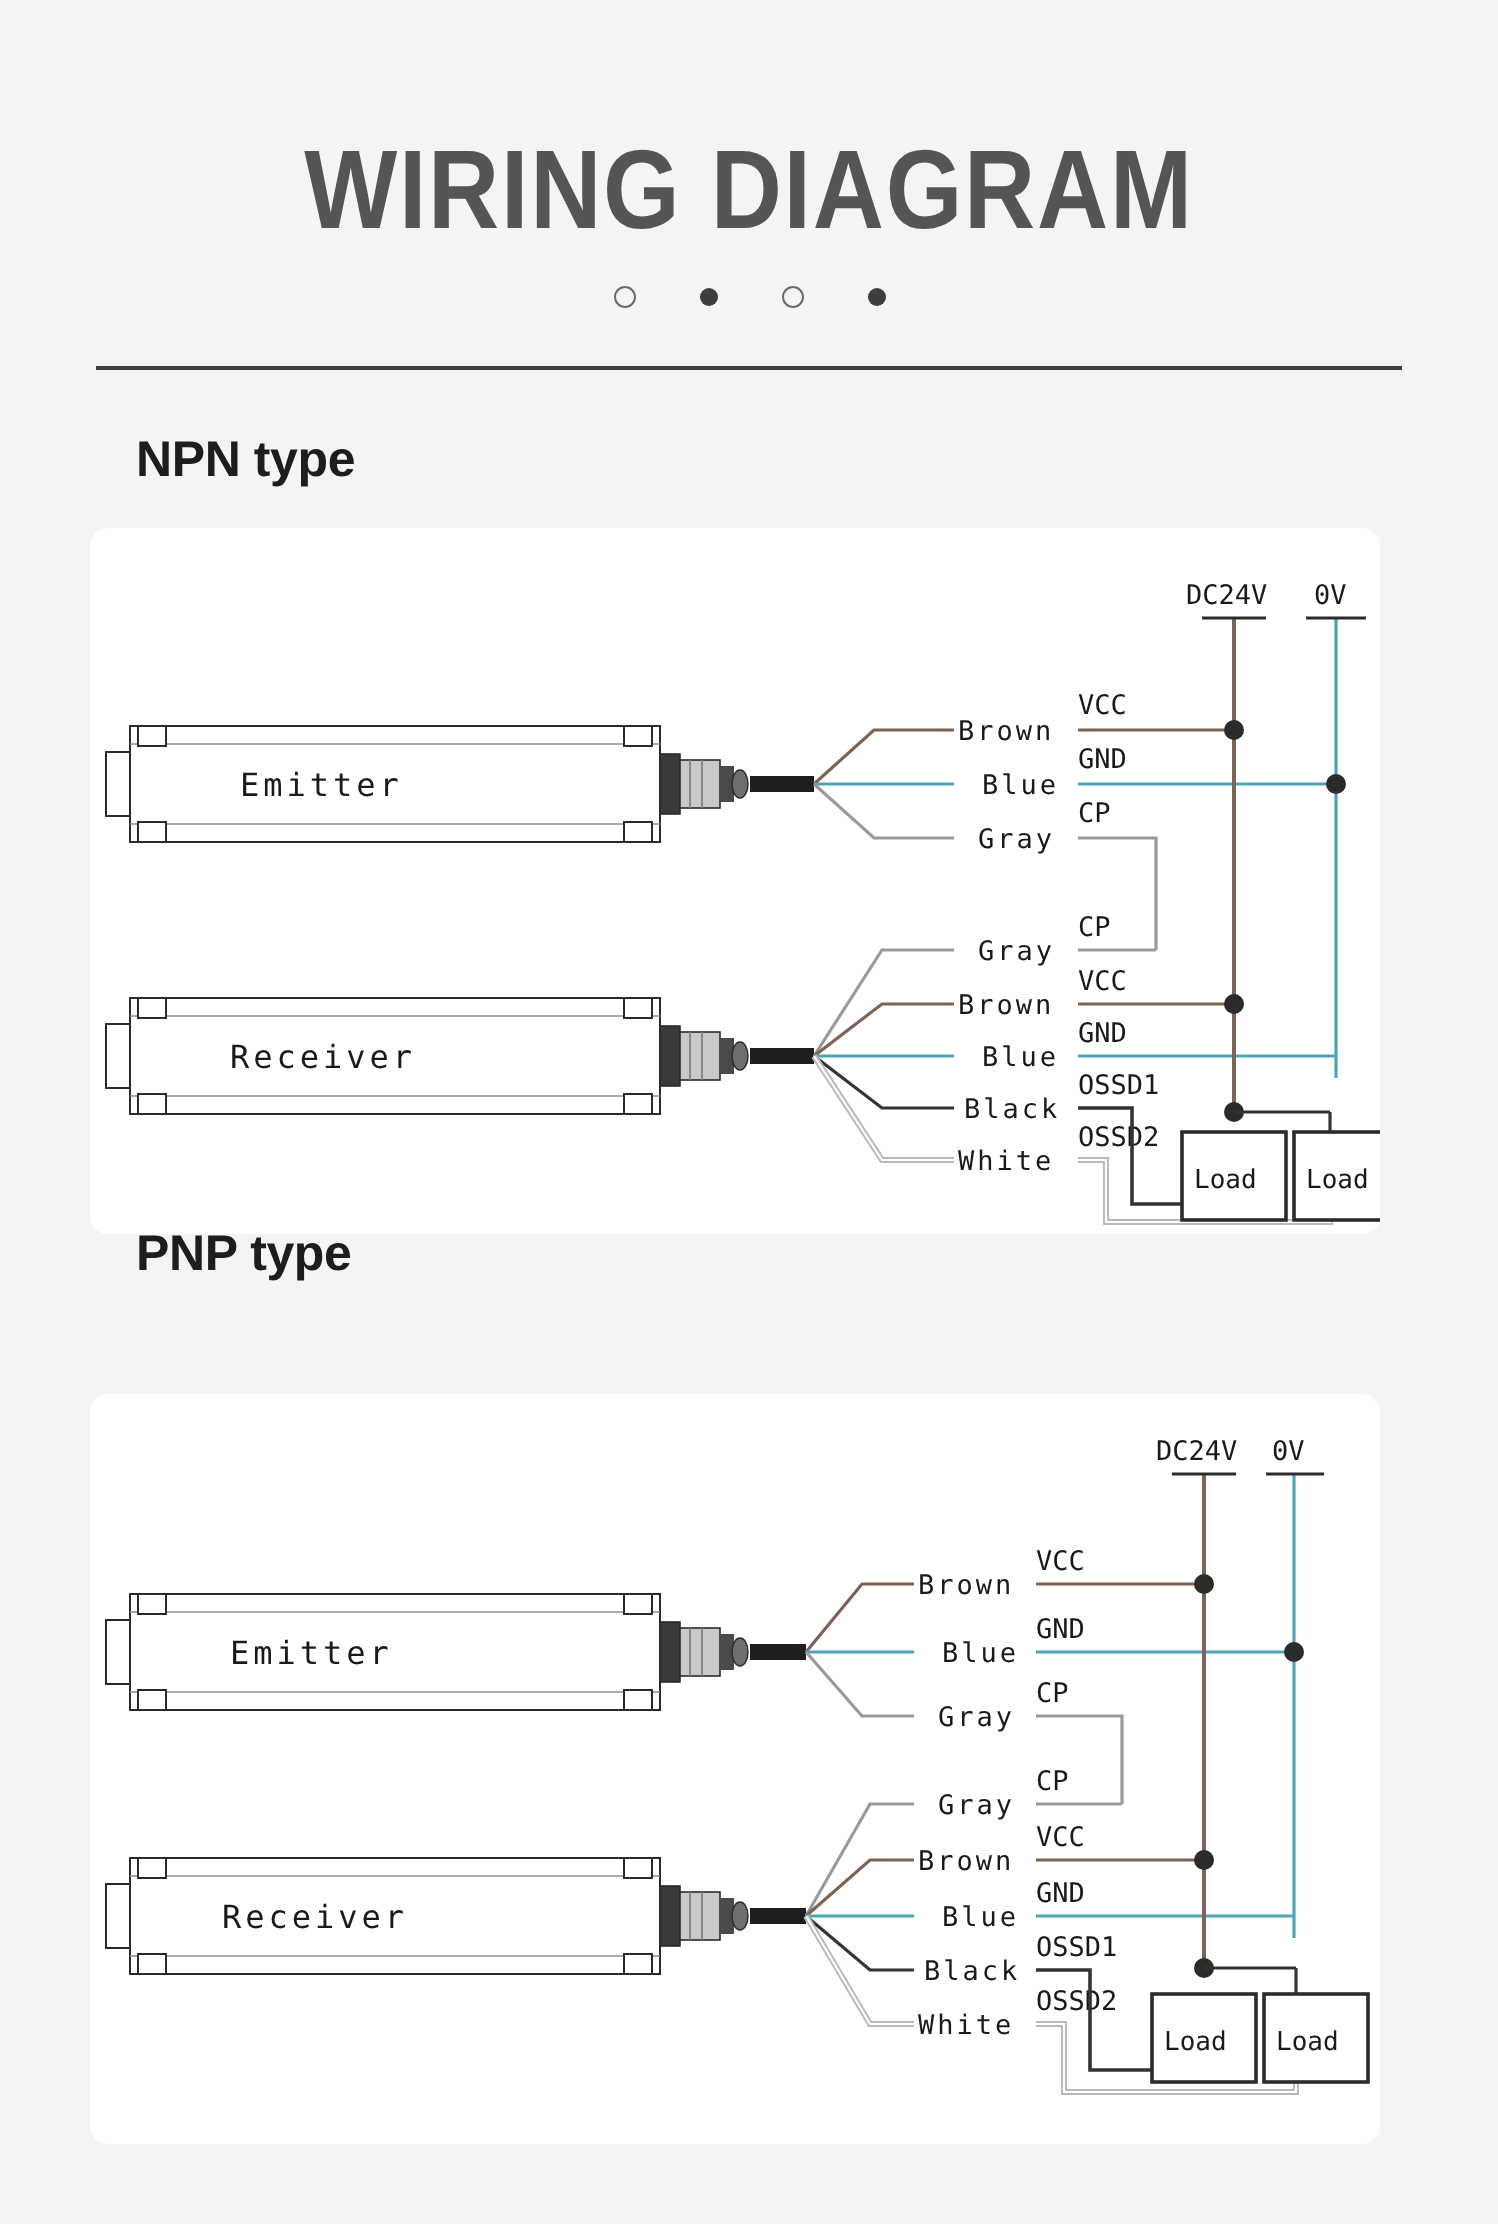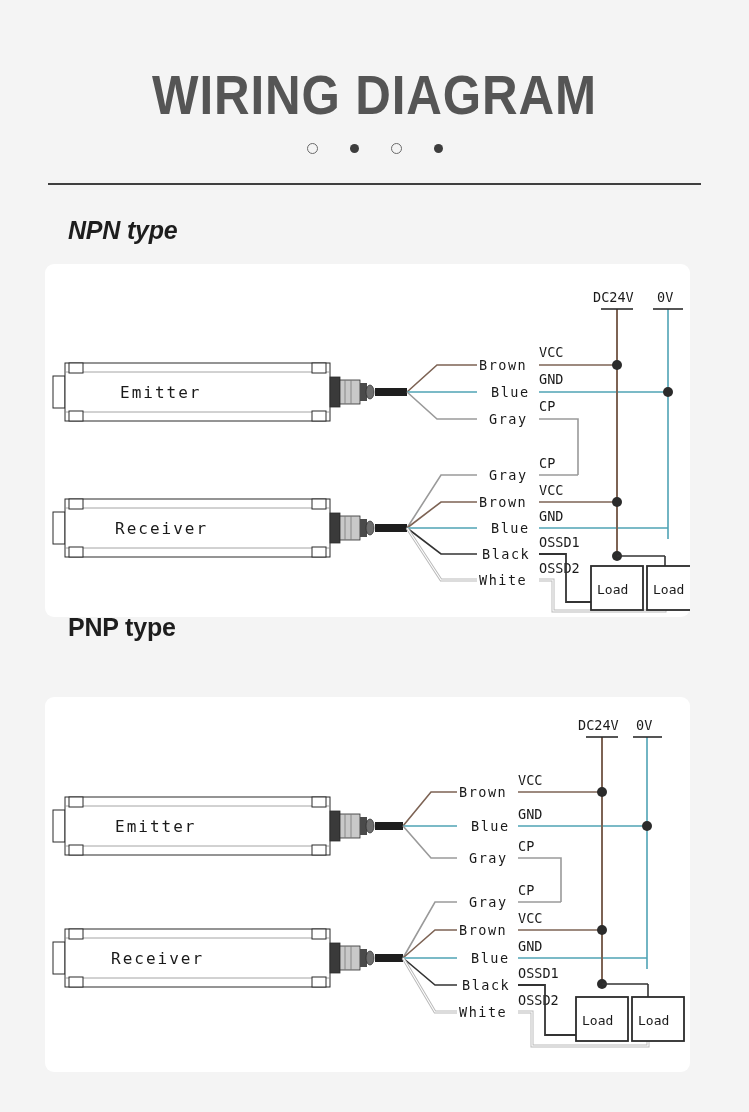--- a/index.html
+++ b/index.html
@@ -37,21 +37,21 @@
     position:absolute;left:48px;top:183px;width:653px;height:2px;background:#3f3f3f;
   }
 
   
   .sec-head{
     position:absolute;
     font-size:25px;font-weight:bold;color:#1d1d1d;
     font-family:"Liberation Sans", sans-serif;
     letter-spacing:-0.2px;
   }
-  #npn-head{left:68px;top:216px;font-style:italic;}
+  #npn-head{left:68px;top:216px;}
   #pnp-head{left:68px;top:613px;}
 
   
   .card{
     position:absolute;background:#ffffff;border-radius:9px;
   }
   #npn-card{left:45px;top:264px;width:645px;height:353px;}
   #pnp-card{left:45px;top:697px;width:645px;height:375px;}
 
   .card svg{display:block;}

